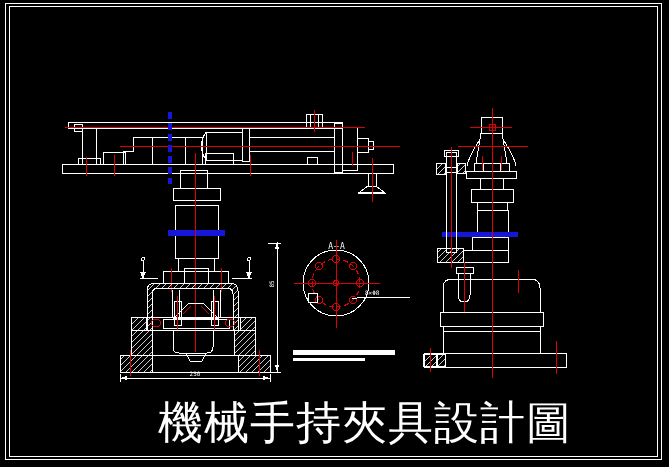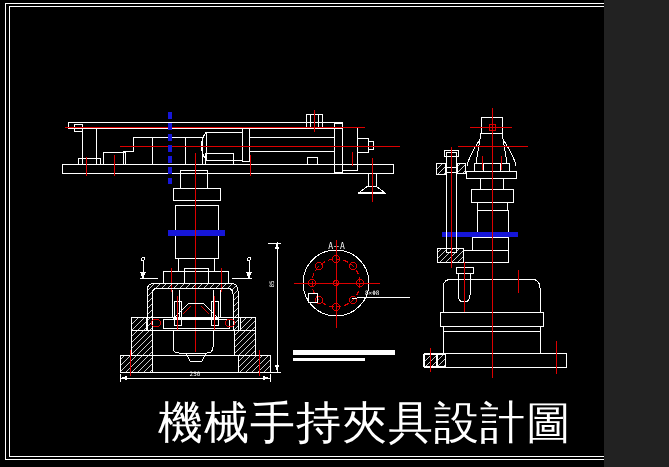--- a/index.html
+++ b/index.html
@@ -1,17 +1,17 @@
 <!DOCTYPE html>
 <html style="--bg: #000000; --line: #ffffff; --red: #dd0000; --blue: #1616d8;"><head>
 <meta charset="utf-8">
 <style>
   html,body{margin:0;padding:0;background:#222;}
   :root{--bg:#000000;--line:#ffffff;--red:#dd0000;--blue:#1616d8;}
-  #stage{position:relative;width:604px;height:467px;background:var(--bg);overflow:hidden;}
+  #stage{position:relative;width:669px;height:467px;background:var(--bg);overflow:hidden;}
   #stage svg{position:absolute;left:0;top:0;shape-rendering:crispEdges;}
   .w{stroke:var(--line);fill:none;stroke-width:1;}
   .wf{fill:var(--line);stroke:none;}
   .h{fill:url(#hatchW);stroke:var(--line);stroke-width:1;}
   .r{stroke:var(--red);fill:none;stroke-width:1;}
   .rd{stroke:var(--red);fill:none;stroke-width:1;stroke-dasharray:5 3;}
   .b{fill:var(--blue);stroke:none;}
   .bl{stroke:var(--blue);stroke-width:4;fill:none;stroke-dasharray:7 4;}
   .pw{stroke:var(--line);stroke-width:0.8;}
   .pr{stroke:var(--red);stroke-width:0.7;}

